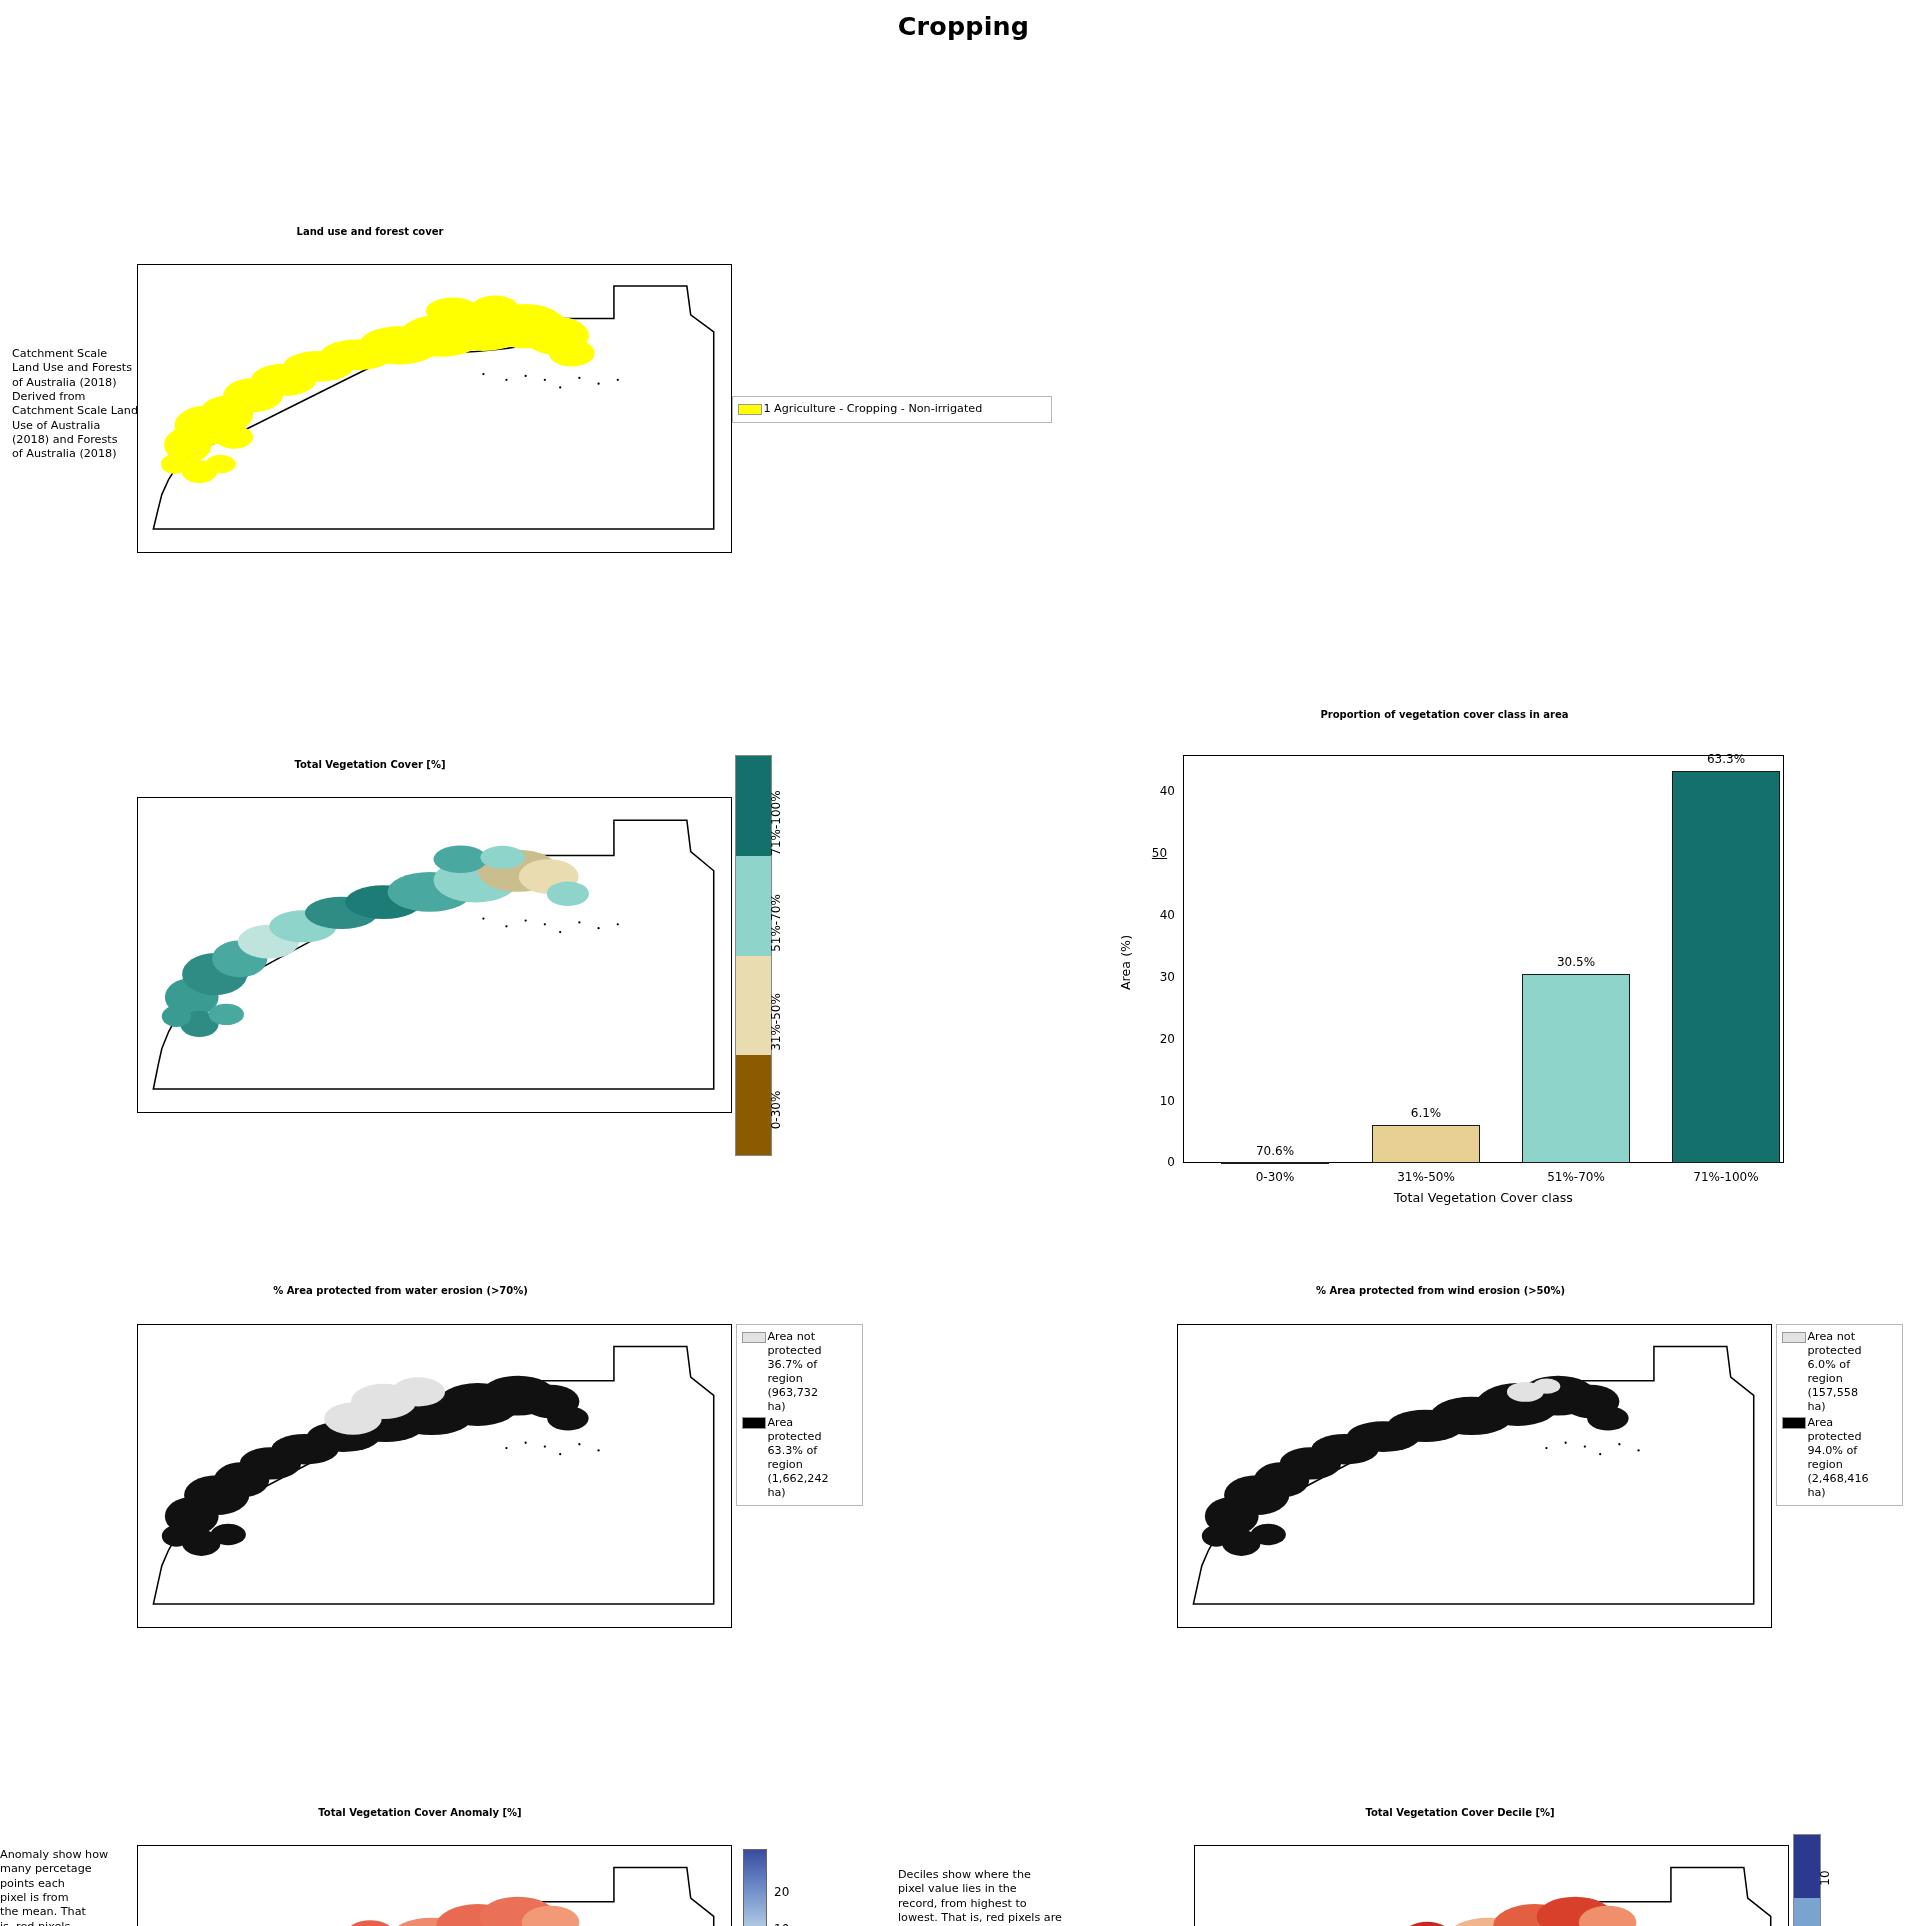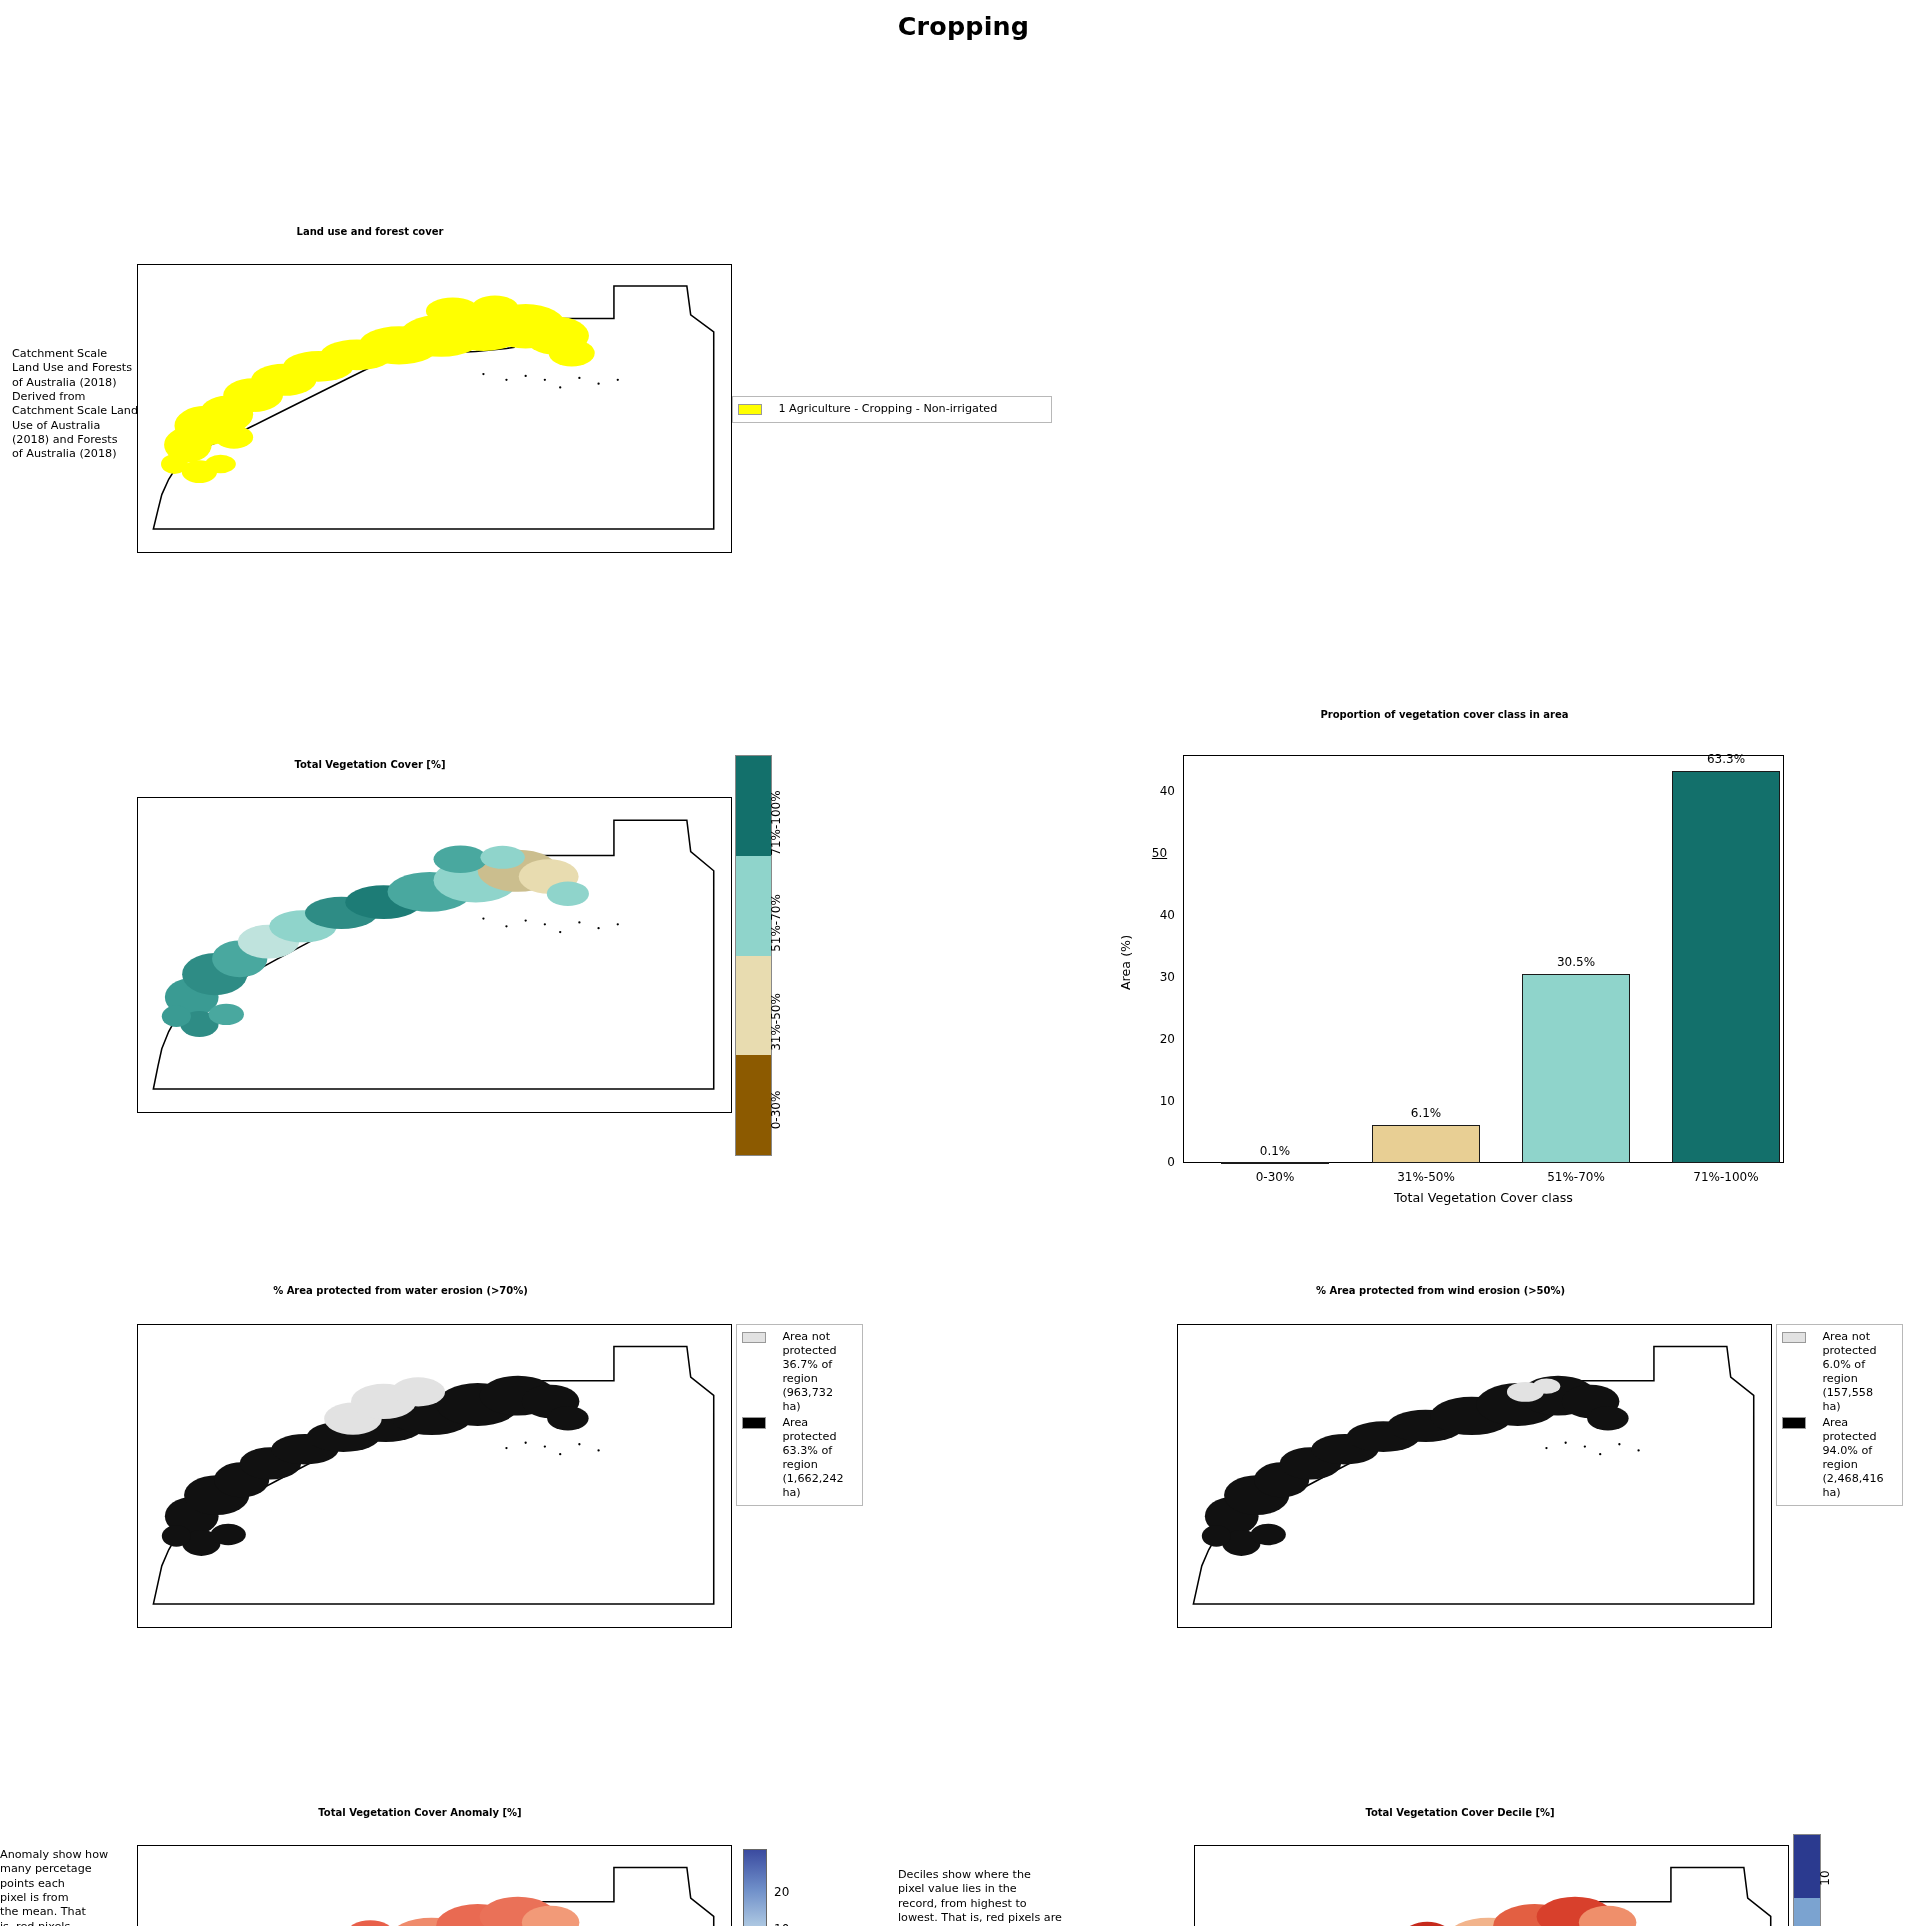--- a/index.html
+++ b/index.html
@@ -49,21 +49,21 @@
   }
 
   .legend-box {
     position: absolute;
     border: 0.8px solid #b8b8b8;
     background: #ffffff;
     padding: 3.9px 5.4px;
     font-size: 11.2px;
     line-height: 1.25;
   }
-  .legend-row { display: flex; align-items: flex-start; gap: 16px; margin: 1.5px 0; }
+  .legend-row { display: flex; align-items: flex-start; gap: 1px; margin: 1.5px 0; }
   .legend-swatch { flex: none; width: 24px; height: 11.6px; border: 0.4px solid #999; margin-top: 1.5px; }
   .legend-label { white-space: pre-line; }
 
   
   .cbar {
     position: absolute;
     border: 0.4px solid #888;
   }
   .cbar-seg { width: 100%; }
   .cbar-tick {
@@ -209,21 +209,21 @@
   <div class="tick-label" style="left:42px; top:99px; width:31px; text-decoration:underline;">50</div>
   <div class="tick-label" style="left:42px; top:37px;  width:31px; text-align:right;">40</div>
 
   <div class="axis-title" style="left:-42px; top:208px; width:131px; transform:rotate(-90deg);">Area (%)</div>
 
   <div class="bar" style="left:119px;  top:415px; width:108px; height:0.8px;   background:#8c5a00;"></div>
   <div class="bar" style="left:270px;  top:378px;  width:108px; height:38px;  background:#e8cf94;"></div>
   <div class="bar" style="left:420px; top:227px;  width:108px; height:189px; background:#8fd4cb;"></div>
   <div class="bar" style="left:570px; top:24px;  width:108px; height:392px;background:#13706b;"></div>
 
-  <div class="bar-label" style="left:119px;  top:397px; width:108px;">0.1%</div>
+  <div class="bar-label" style="left:119px;  top:397px; width:108px;">70.6%</div>
   <div class="bar-label" style="left:270px;  top:359px;  width:108px;">6.1%</div>
   <div class="bar-label" style="left:420px; top:208px;  width:108px;">30.5%</div>
   <div class="bar-label" style="left:570px; top:5.4px;  width:108px;">63.3%</div>
 
   <div class="tick-label" style="left:119px;  top:423px; width:108px;">0-30%</div>
   <div class="tick-label" style="left:270px;  top:423px; width:108px;">31%-50%</div>
   <div class="tick-label" style="left:420px; top:423px; width:108px;">51%-70%</div>
   <div class="tick-label" style="left:570px; top:423px; width:108px;">71%-100%</div>
 
   <div class="axis-title" style="left:81px; top:443px; width:601px;">Total Vegetation Cover class</div>

